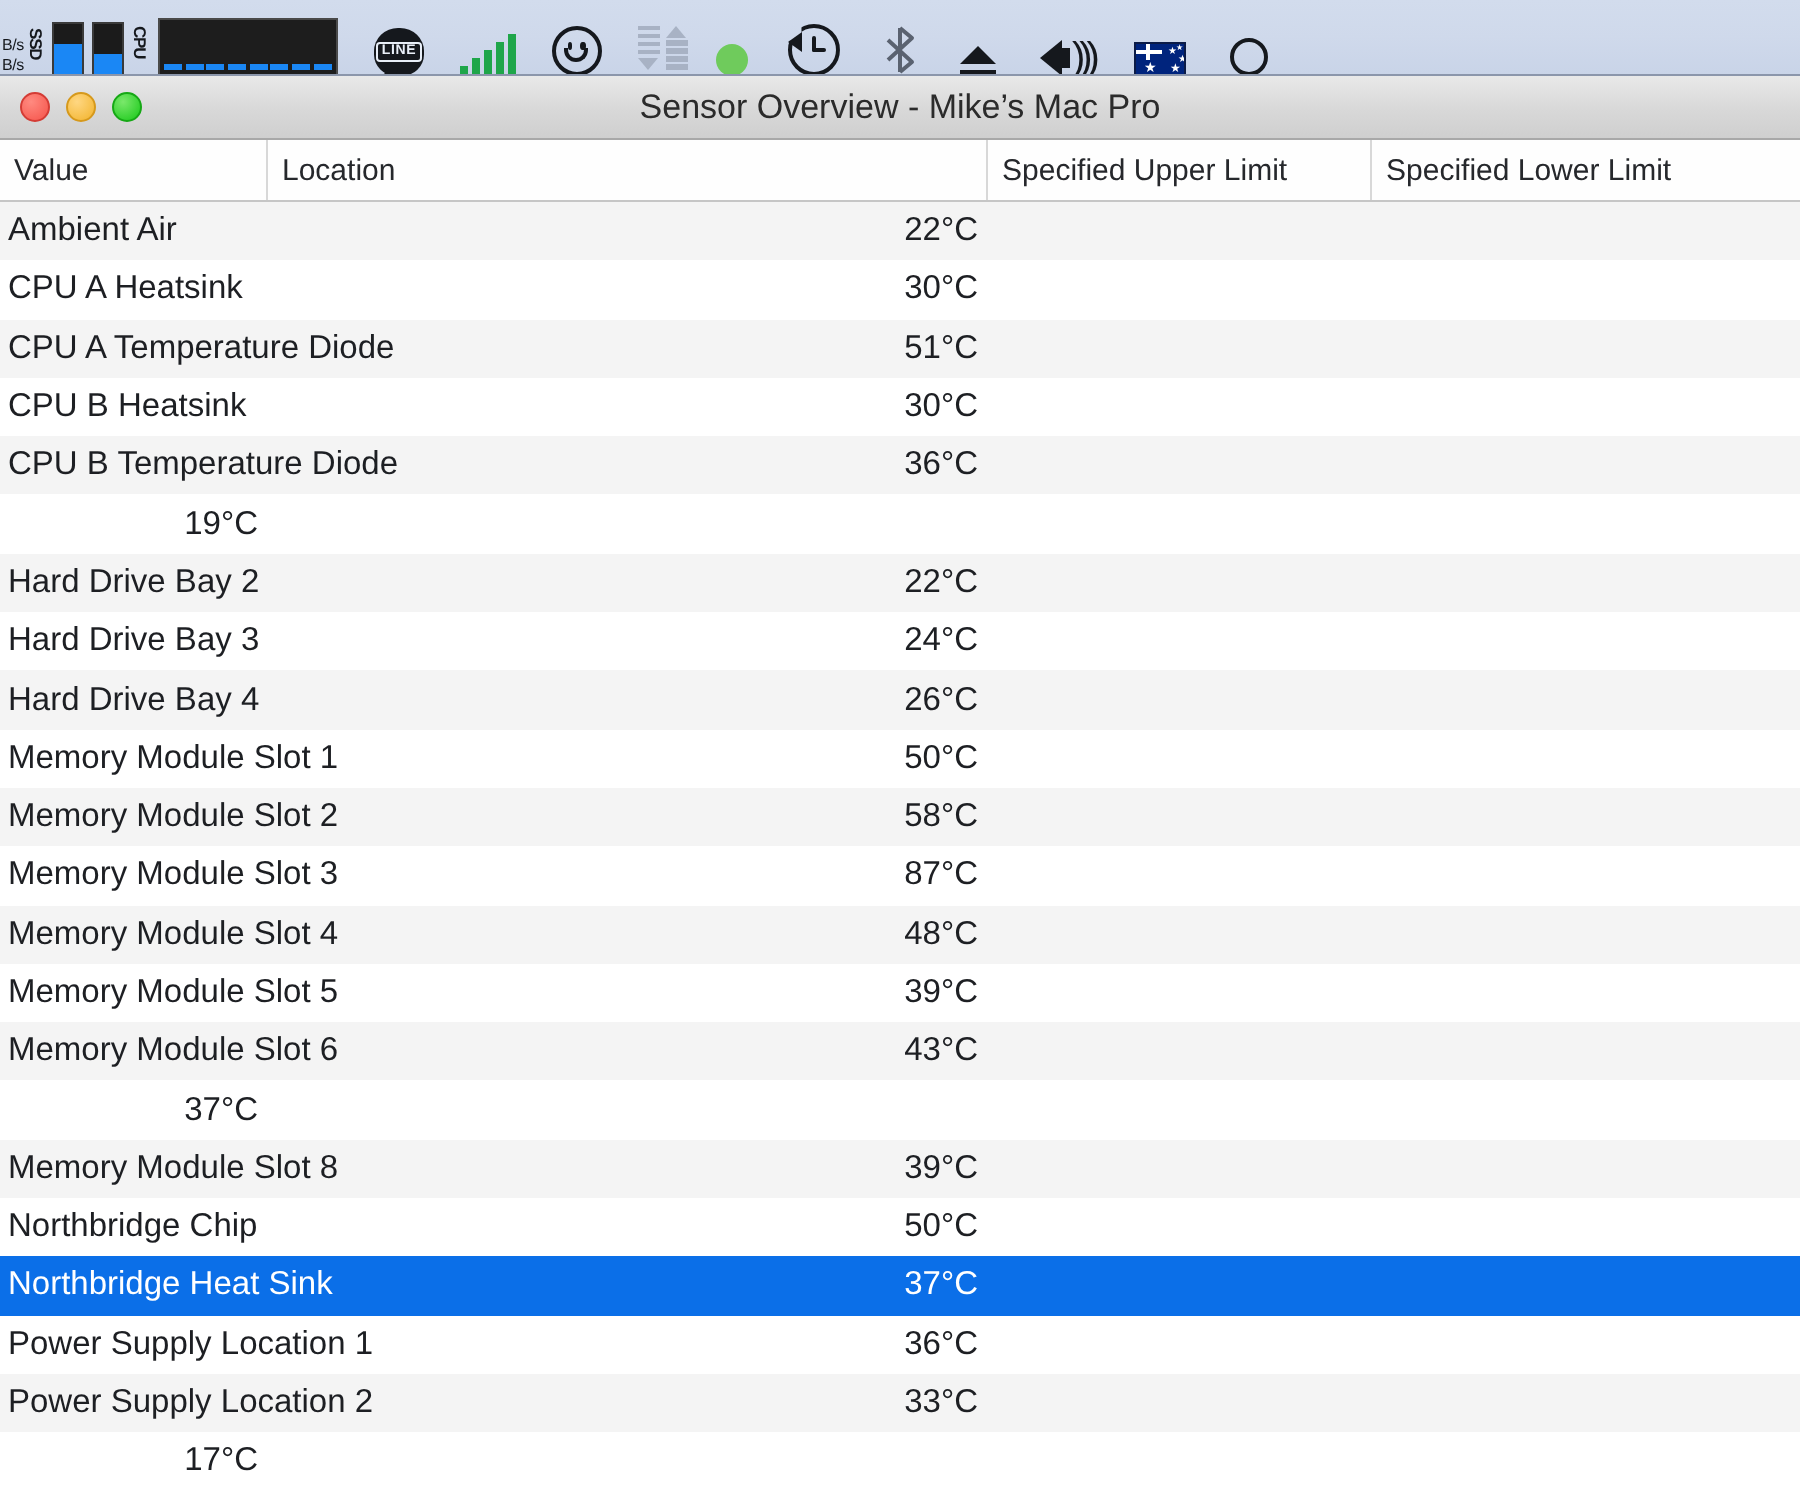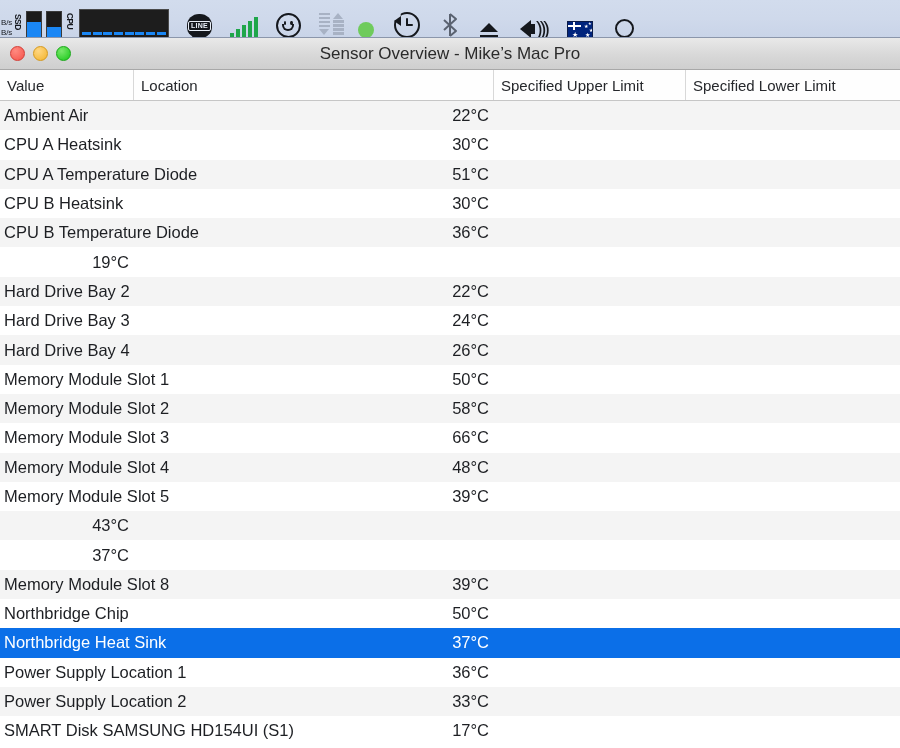--- a/index.html
+++ b/index.html
@@ -421,37 +421,38 @@
         <div class="cell lower"></div>
       </div>
       <div class="row odd">
         <div class="cell location">Memory Module Slot 2</div>
         <div class="cell value">58°C</div>
         <div class="cell upper"></div>
         <div class="cell lower"></div>
       </div>
       <div class="row even">
         <div class="cell location">Memory Module Slot 3</div>
-        <div class="cell value">66°C</div>
+        <div class="cell value">87°C</div>
         <div class="cell upper"></div>
         <div class="cell lower"></div>
       </div>
       <div class="row odd">
         <div class="cell location">Memory Module Slot 4</div>
         <div class="cell value">48°C</div>
         <div class="cell upper"></div>
         <div class="cell lower"></div>
       </div>
       <div class="row even">
         <div class="cell location">Memory Module Slot 5</div>
         <div class="cell value">39°C</div>
         <div class="cell upper"></div>
         <div class="cell lower"></div>
       </div>
       <div class="row odd">
+        <div class="cell location">Memory Module Slot 6</div>
         <div class="cell value">43°C</div>
         <div class="cell upper"></div>
         <div class="cell lower"></div>
       </div>
       <div class="row even">
         <div class="cell value">37°C</div>
         <div class="cell upper"></div>
         <div class="cell lower"></div>
       </div>
       <div class="row odd">
@@ -478,19 +479,18 @@
         <div class="cell upper"></div>
         <div class="cell lower"></div>
       </div>
       <div class="row odd">
         <div class="cell location">Power Supply Location 2</div>
         <div class="cell value">33°C</div>
         <div class="cell upper"></div>
         <div class="cell lower"></div>
       </div>
       <div class="row even">
-        <div class="cell location">SMART Disk SAMSUNG HD154UI (S1)</div>
         <div class="cell value">17°C</div>
         <div class="cell upper"></div>
         <div class="cell lower"></div>
       </div>
     </div>
 </div>
 
 </body></html>

